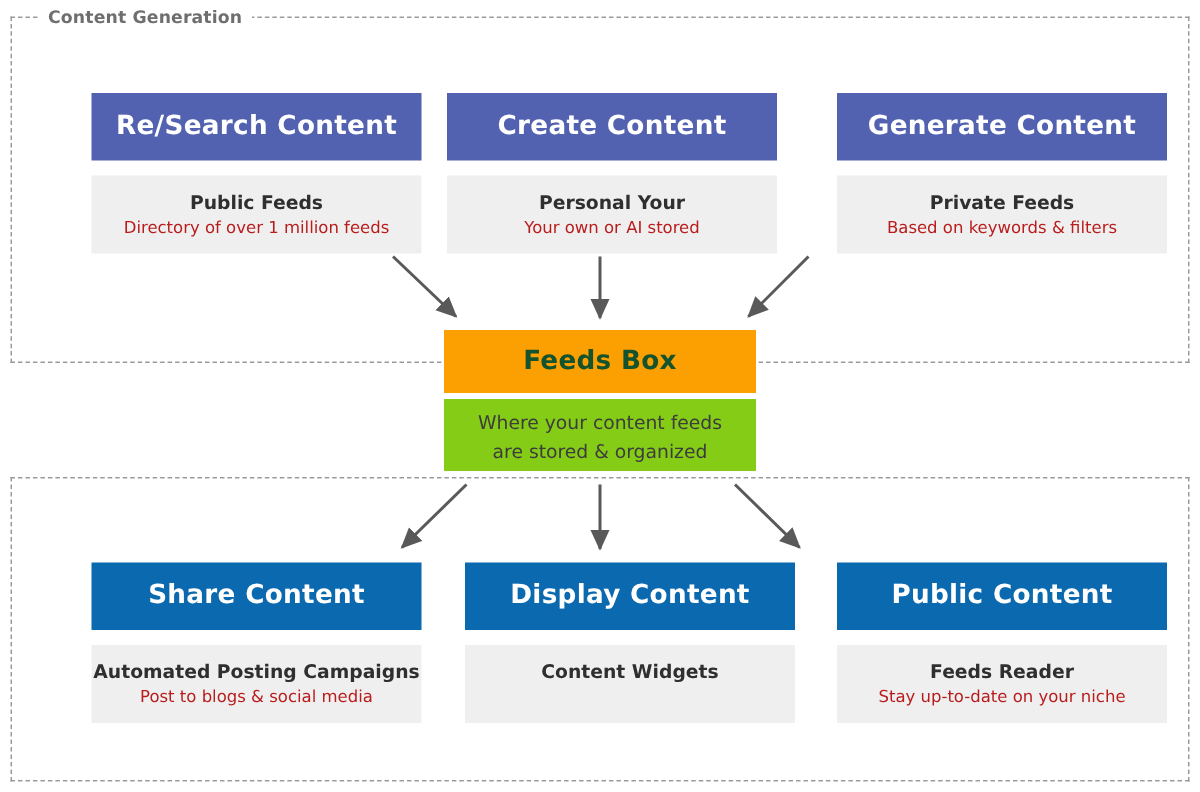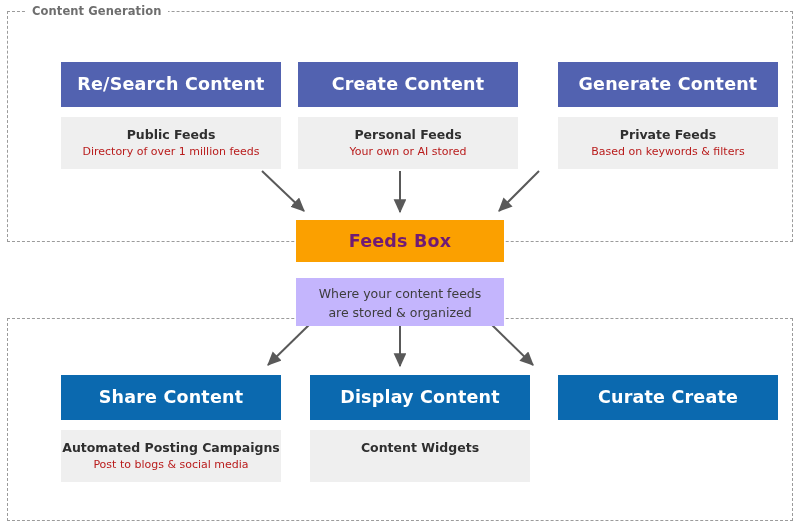--- a/index.html
+++ b/index.html
@@ -100,30 +100,30 @@
   #hub {
     position: absolute;
     left: 296px;
     top: 220px;
     width: 208px;
   }
   #hub .hub-head {
     height: 42px;
     line-height: 42px;
     background: #fba000;
-    color: #701a75;
+    color: #14532d;
     text-align: center;
     font-size: 17.5px;
     font-weight: bold;
     letter-spacing: 0.2px;
   }
   #hub .hub-body {
-    margin-top: 16px;
+    margin-top: 4px;
     height: 48px;
-    background: #c4b5fd;
+    background: #84cc16;
     text-align: center;
     box-sizing: border-box;
     padding-top: 6px;
   }
   #hub .hub-body span {
     display: block;
     color: #3d3d3d;
     font-size: 12.5px;
     line-height: 19px;
     white-space: nowrap;
@@ -169,21 +169,21 @@
     <div class="card-head purple">Re/Search Content</div>
     <div class="card-body">
       <span class="b-title">Public Feeds</span>
       <span class="b-sub">Directory of over 1 million feeds</span>
     </div>
   </div>
 
   <div class="card" id="card-create">
     <div class="card-head purple">Create Content</div>
     <div class="card-body">
-      <span class="b-title">Personal Feeds</span>
+      <span class="b-title">Personal Your</span>
       <span class="b-sub">Your own or AI stored</span>
     </div>
   </div>
 
   <div class="card" id="card-generate">
     <div class="card-head purple">Generate Content</div>
     <div class="card-body">
       <span class="b-title">Private Feeds</span>
       <span class="b-sub">Based on keywords &amp; filters</span>
     </div>
@@ -206,16 +206,20 @@
   </div>
 
   <div class="card" id="card-display">
     <div class="card-head blue">Display Content</div>
     <div class="card-body">
       <span class="b-title">Content Widgets</span>
     </div>
   </div>
 
   <div class="card" id="card-curate">
-    <div class="card-head blue">Curate Create</div>
+    <div class="card-head blue">Public Content</div>
+    <div class="card-body">
+      <span class="b-title">Feeds Reader</span>
+      <span class="b-sub">Stay up-to-date on your niche</span>
+    </div>
   </div>
 
 </div>
 
 </body></html>

